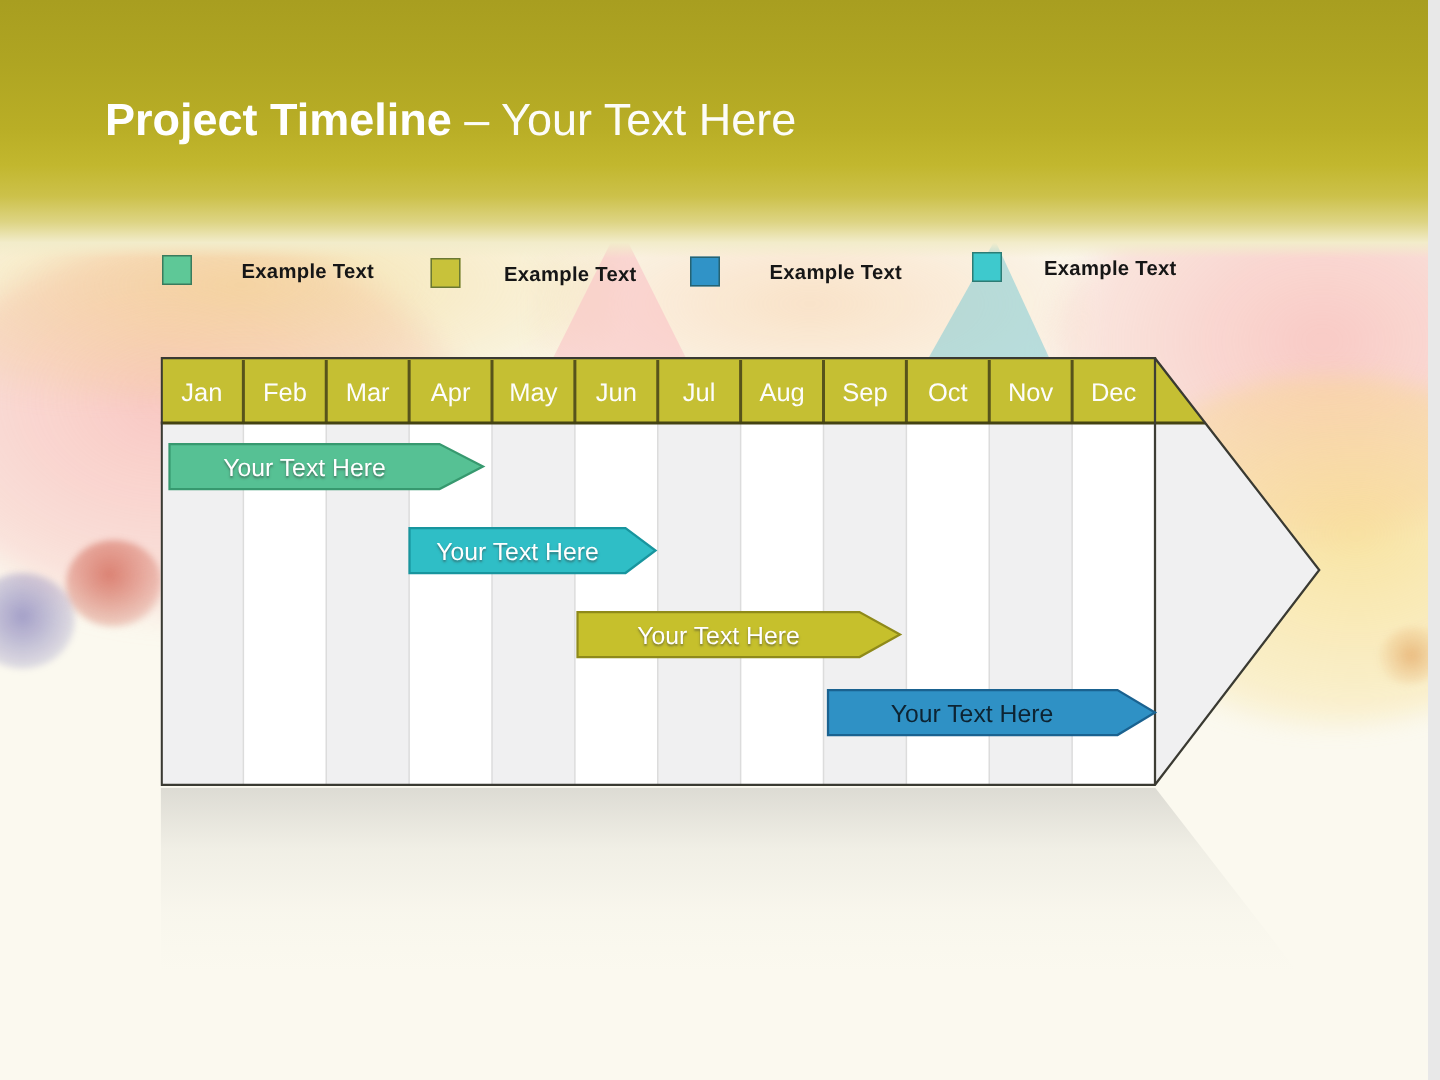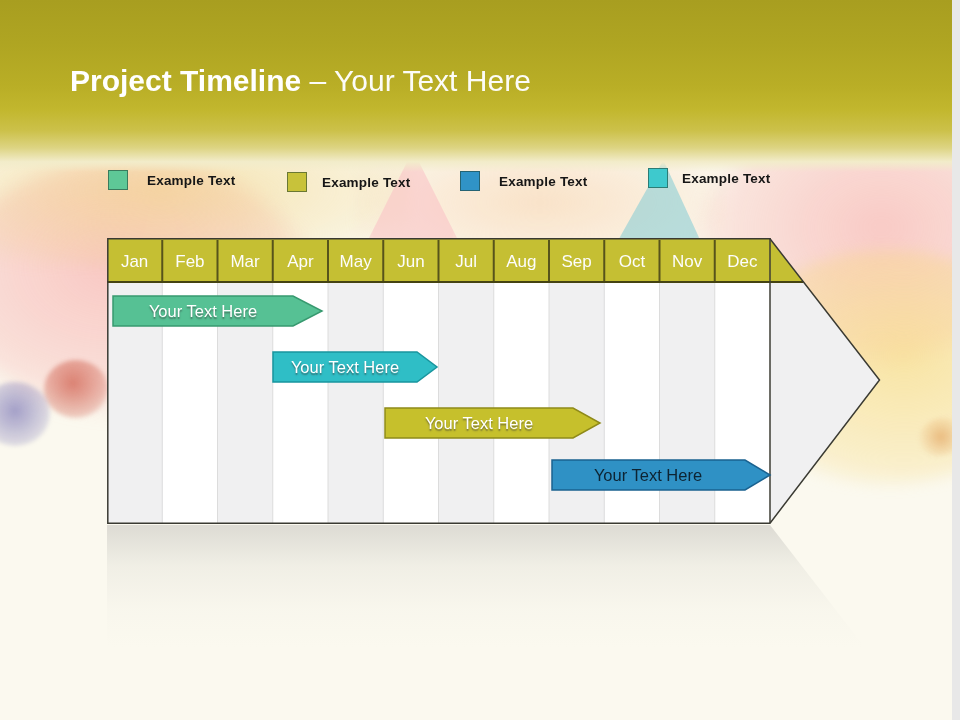--- a/index.html
+++ b/index.html
@@ -30,21 +30,21 @@
     clip-path:polygon(50% 0,100% 100%,0 100%);background:rgba(250,192,197,0.55);}
   .streak-cyan{left:616px;top:160px;width:86px;height:84px;filter:blur(3px);
     clip-path:polygon(55% 0,100% 100%,0 100%);background:rgba(118,199,211,0.50);}
   
   .band{position:absolute;left:0;top:0;width:960px;height:172px;
     background:linear-gradient(180deg,#a89e20 0%,#afa522 25%,#b9ae26 50%,#c2b72e 64%,#ccc14a 76%,#ddd483 86%,#f2ecca 94%,rgba(251,249,239,0) 100%);}
   .title{position:absolute;left:70px;top:62px;font-size:30px;line-height:38px;color:#ffffff;white-space:nowrap;}
   .title .main{font-weight:bold;}
   .title .sub{font-weight:400;opacity:0.97;}
   
-  .legend-item{position:absolute;display:flex;align-items:center;height:22px;}
+  .legend-item{position:absolute;display:flex;align-items:center;height:22px;gap:14px;}
   .swatch{width:20px;height:20px;box-sizing:border-box;border:1px solid rgba(30,60,45,0.55);flex:0 0 auto;}
   .legend-label{font-weight:bold;font-size:13.5px;color:#161616;white-space:nowrap;letter-spacing:0.2px;}
   
   .chart{position:absolute;left:107px;top:238px;}
   .month-label{font-family:"Liberation Sans",sans-serif;font-size:17px;fill:#fdfdfc;}
   .bar-label{font-family:"Liberation Sans",sans-serif;font-size:16.5px;}
   .bar-label.light{fill:#ffffff;text-shadow:0 1.5px 1.5px rgba(55,55,55,0.55);}
   .bar-label.dark{fill:#0d2433;}
   
   .reflection{position:absolute;left:107px;top:525px;width:774px;height:145px;

